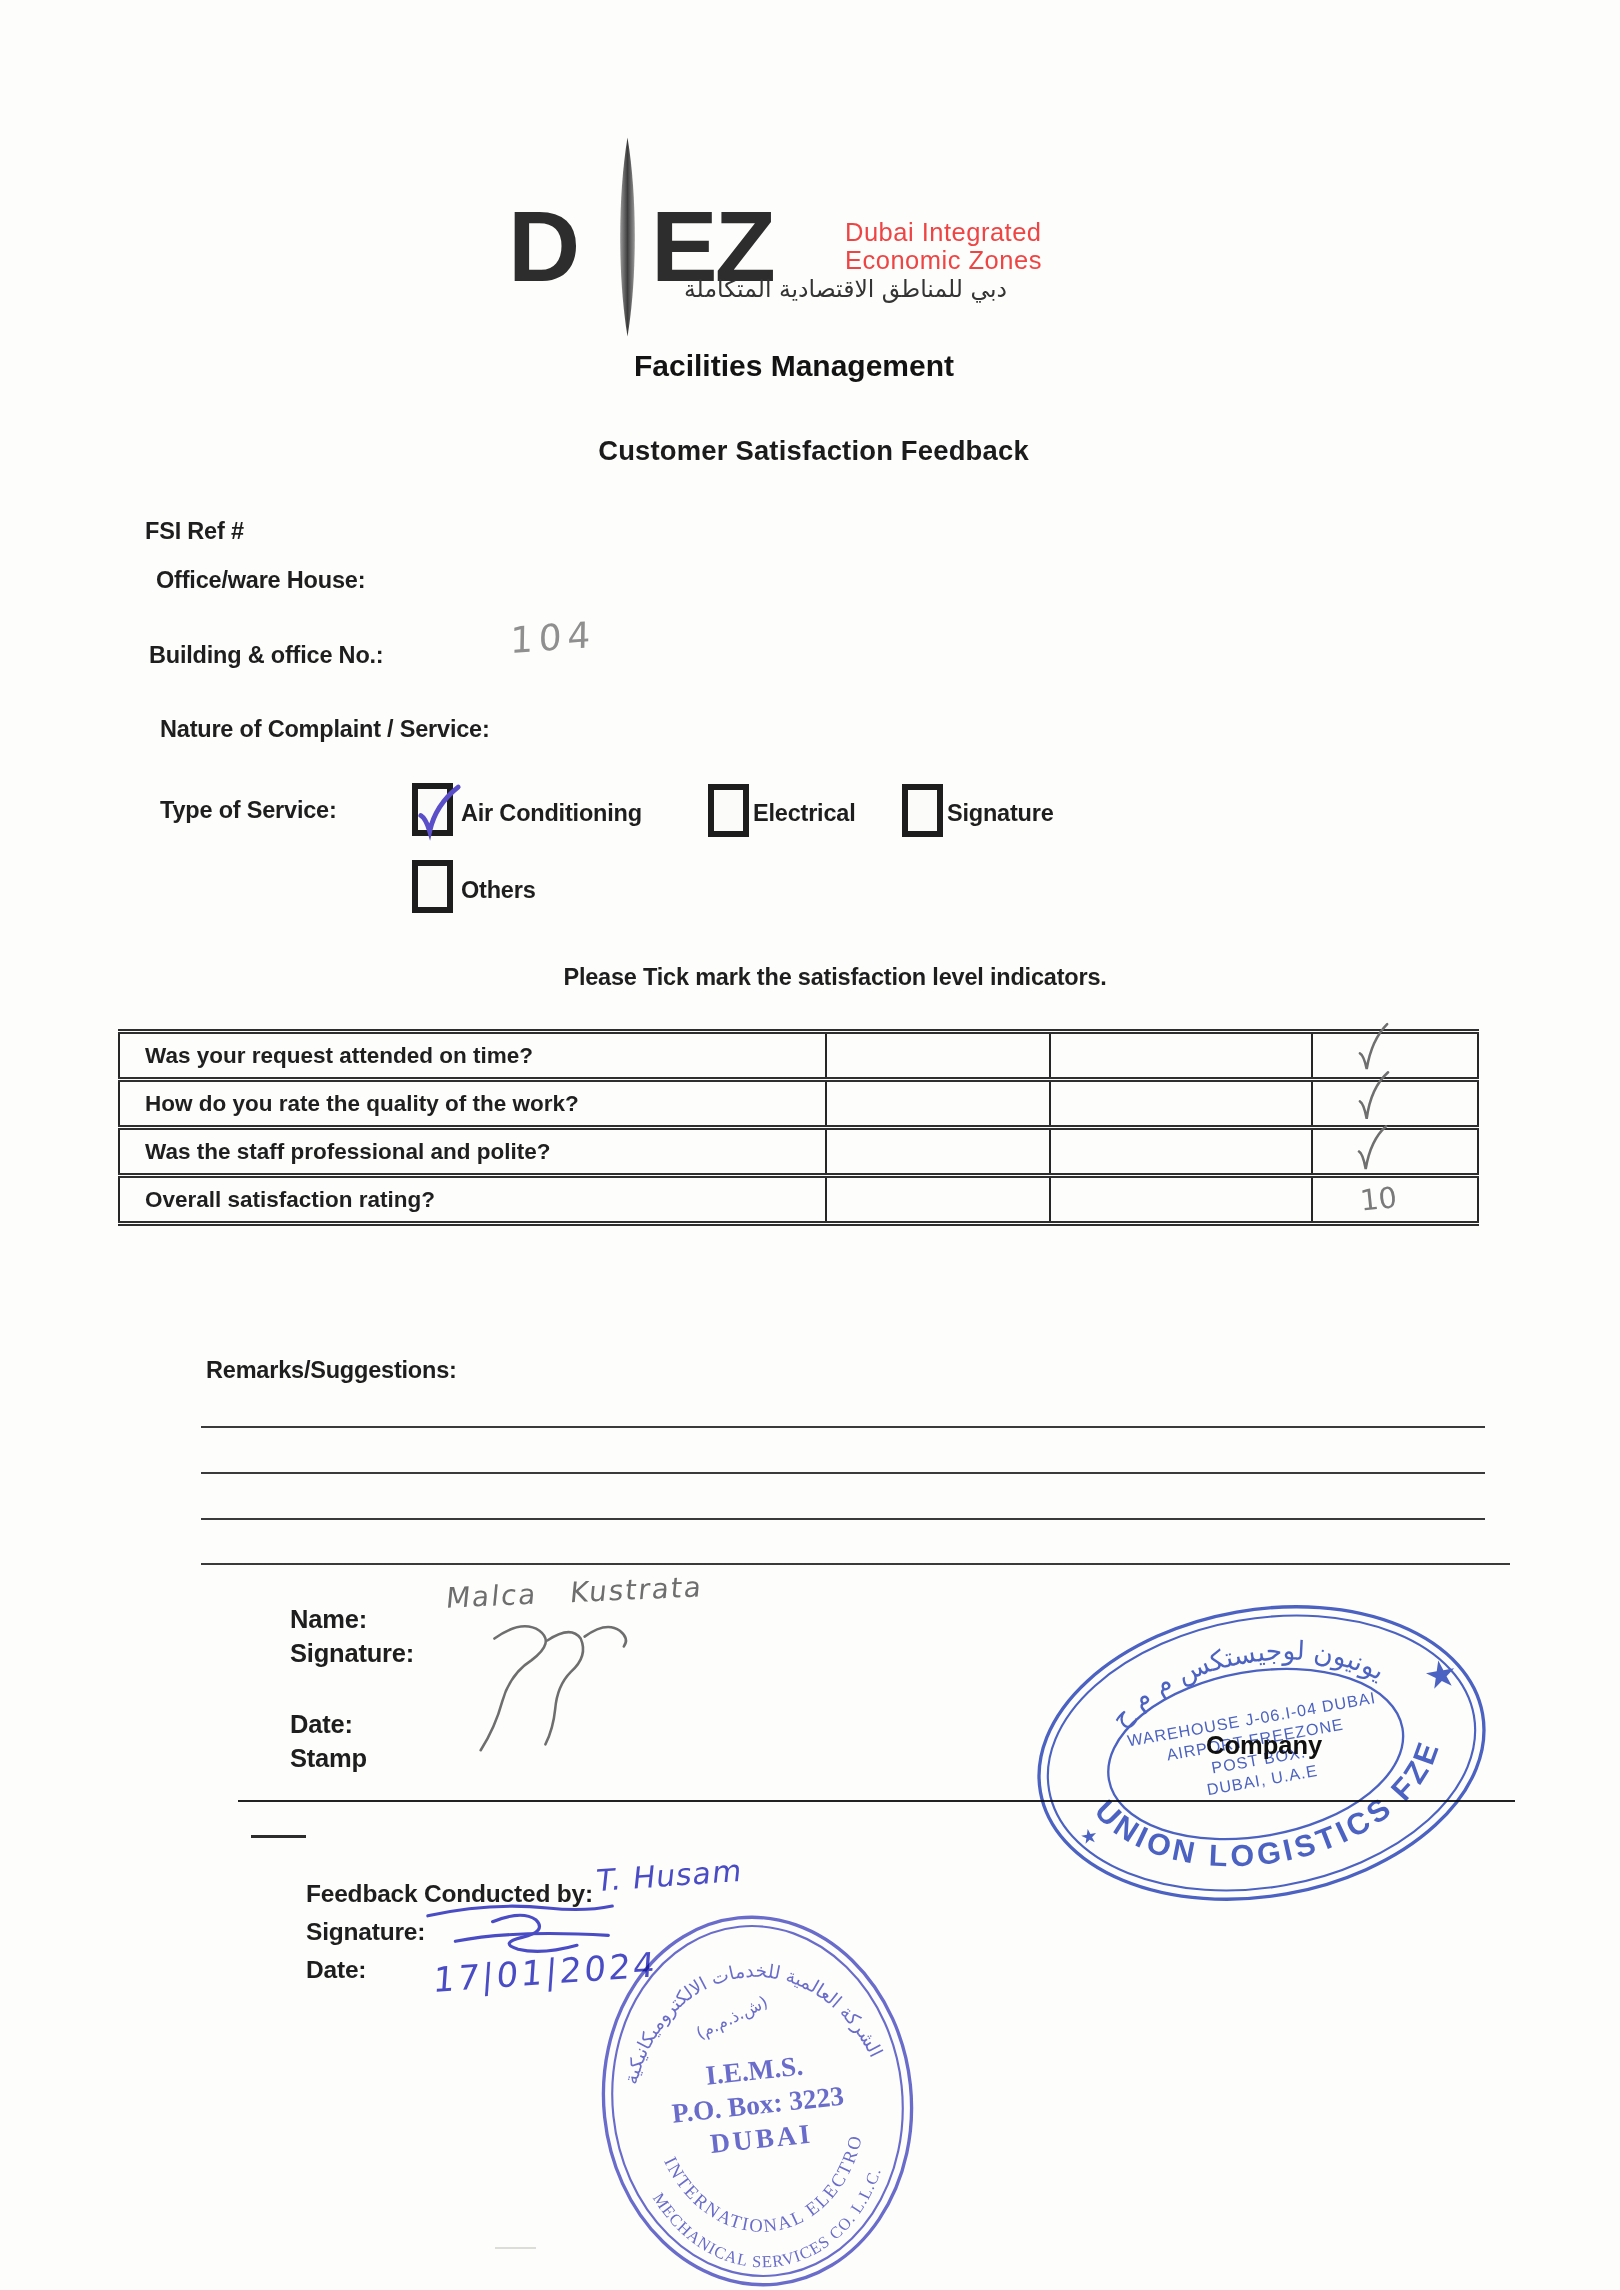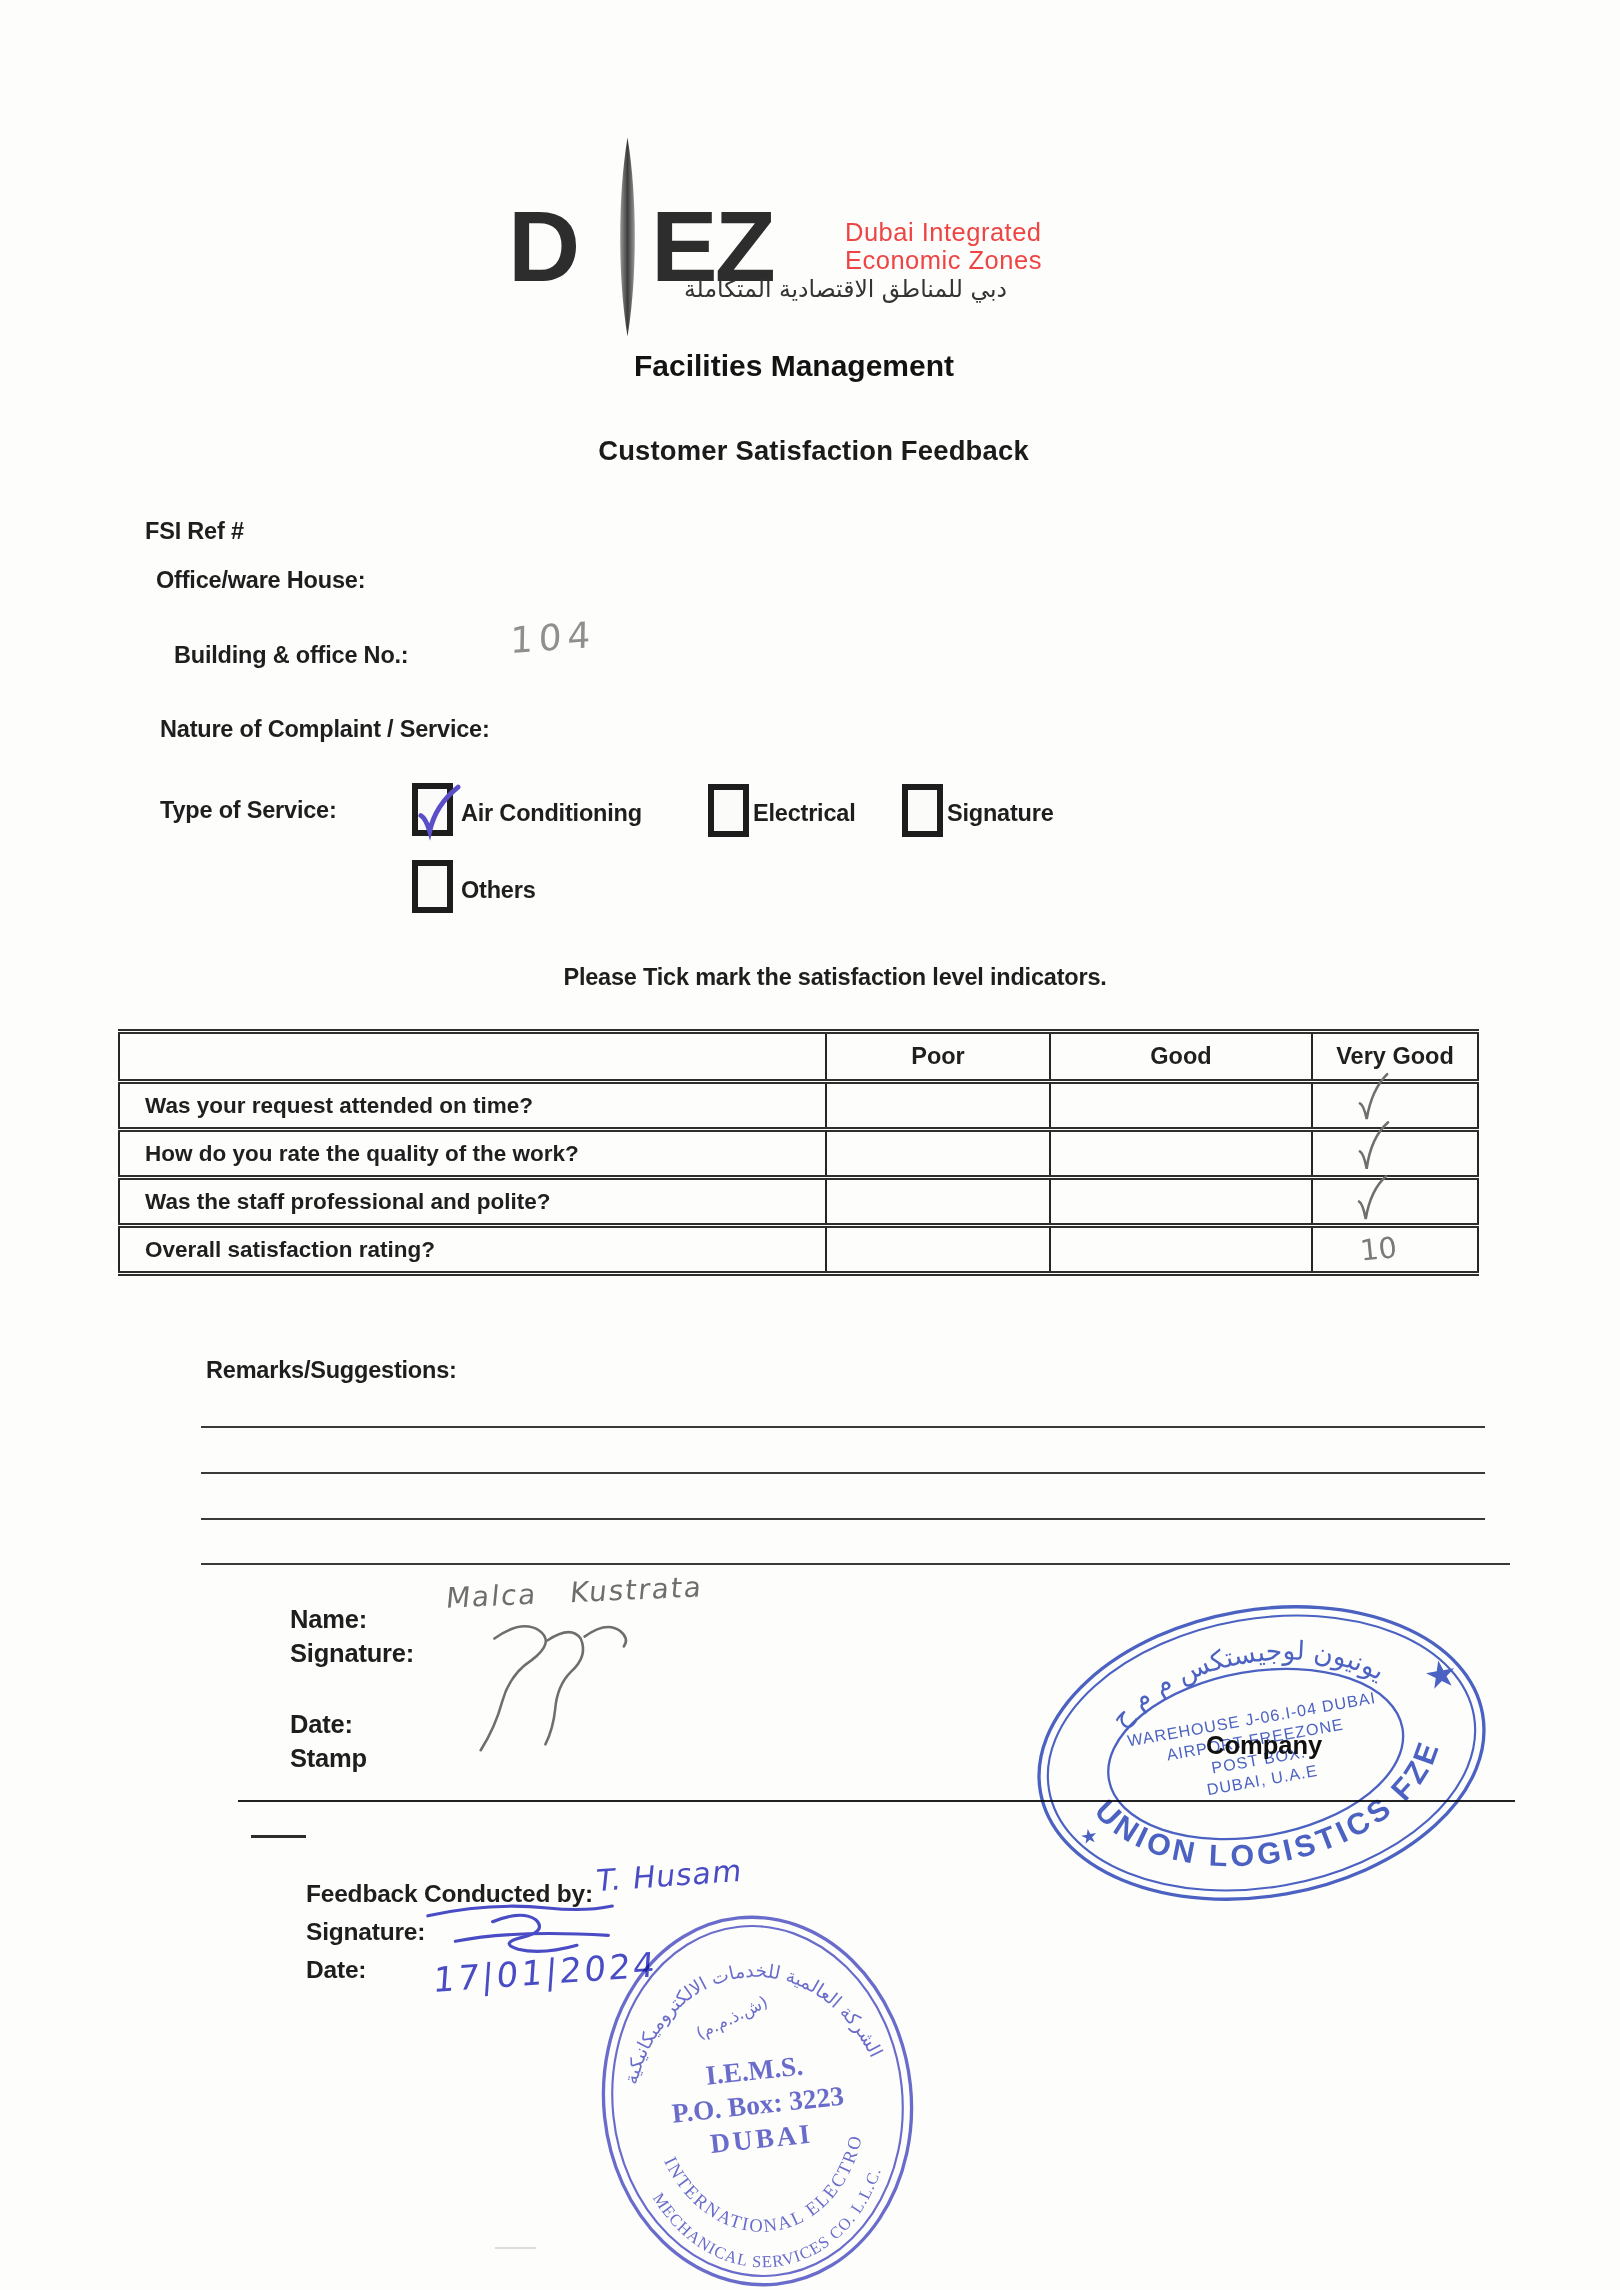--- a/index.html
+++ b/index.html
@@ -50,21 +50,21 @@
   <div class="abs logo-letter" style="left:651px;top:201px;">EZ</div>
   <div class="abs logo-tag" style="left:845px;top:218px;">Dubai Integrated</div>
   <div class="abs logo-tag" style="left:845px;top:246px;">Economic Zones</div>
   <div class="abs logo-ar" style="left:647px;top:275px;width:397px;text-align:center;">دبي للمناطق الاقتصادية المتكاملة</div>
   <div class="abs h-fac" style="left:490px;top:349px;width:608px;">Facilities Management</div>
 
   <div class="abs h-title" style="left:392px;top:435px;width:843px;">Customer Satisfaction Feedback</div>
 
   <div class="abs lbl" style="left:145px;top:518px;">FSI Ref #</div>
   <div class="abs lbl" style="left:156px;top:567px;">Office/ware House:</div>
-  <div class="abs lbl" style="left:149px;top:642px;margin-left:25px;">Building &amp; office No.:</div>
+  <div class="abs lbl" style="left:149px;top:642px;">Building &amp; office No.:</div>
   <div class="abs hand" style="left:510px;top:617px;font-size:36px;letter-spacing:5.9px;color:#8f8f8f;transform:rotate(-4deg) skewX(-5deg);">104</div>
 
   <div class="abs lbl" style="left:160px;top:716px;">Nature of Complaint / Service:</div>
   <div class="abs lbl" style="left:160px;top:797px;">Type of Service:</div>
 
   <div class="cb" style="left:412px;top:783px;">
     <svg width="51" height="53" viewBox="0 0 52 54" style="position:absolute;left:-3.9px;top:0;overflow:visible;">
       <path d="M7,27 Q12,30 16,43 Q22,16 45,-2" fill="none" stroke="#5b4ec9" stroke-width="5" stroke-linecap="round"></path>
     </svg>
   </div>
@@ -82,26 +82,20 @@
   <div class="abs lbl" style="left:428px;top:964px;width:814px;text-align:center;">Please Tick mark the satisfaction level indicators.</div>
 
   <table class="sat">
     <colgroup>
         <col style="width:707px">
         <col style="width:224px">
         <col style="width:262px">
         <col style="width:166px">
       </colgroup>
     <tbody>
-        <tr>
-      <th></th>
-      <th>Poor</th>
-      <th>Good</th>
-      <th>Very Good</th>
-    </tr>
     <tr>
       <td class="q">Was your request attended on time?</td>
       <td></td>
       <td></td>
       <td class="tickcell">
         <svg width="37" height="57" viewBox="0 0 38 58" style="top:-11.8px;">
           <path d="M4,32 Q8,34 11,48 Q16,18 32,2" fill="none" stroke="#6f6f6f" stroke-width="2.6" stroke-linecap="round"></path>
         </svg>
       </td>
     </tr>

